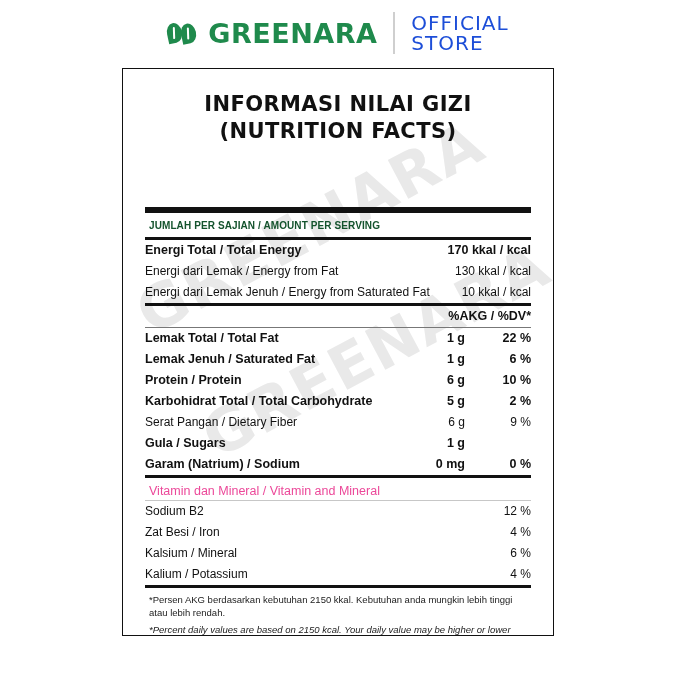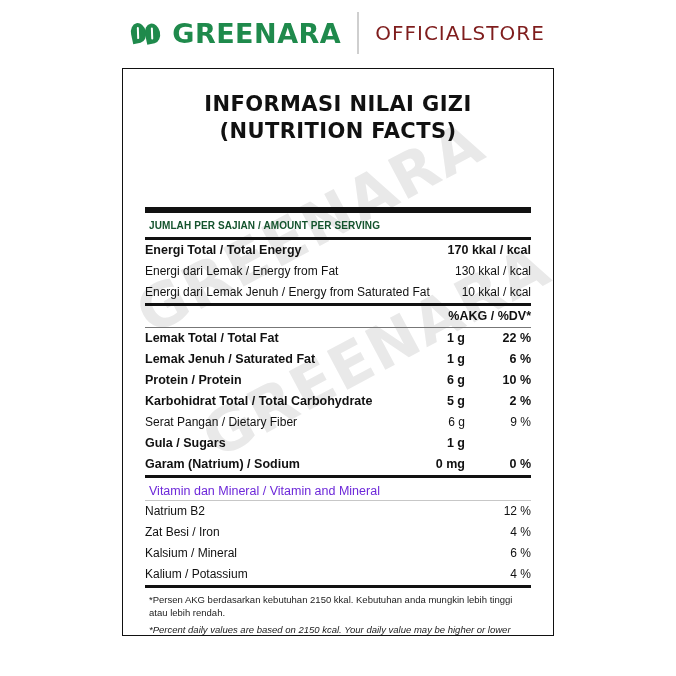--- a/index.html
+++ b/index.html
@@ -66,23 +66,23 @@
     font-family: "DejaVu Sans", sans-serif;
   }
   .brand-divider {
     width: 2px;
     height: 42px;
     background: #cfcfcf;
     margin: 0 6px;
   }
   .brand-official {
     display: flex;
-    flex-direction: row;
+    flex-direction: column;
     line-height: 1.02;
-    color: #7f1d1d;
+    color: #1d4ed8;
   }
   .brand-official .l1 {
     font-size: 20px;
     letter-spacing: 1px;
     font-family: "DejaVu Sans", sans-serif;
   }
   .brand-official .l2 {
     font-size: 20px;
     letter-spacing: 1px;
     font-family: "DejaVu Sans", sans-serif;
@@ -186,21 +186,21 @@
     font-weight: bold;
     font-size: 12.5px;
     padding-bottom: 2px;
     padding-right: 4px;
   }
   .minor td { font-size: 12px; }
 
   .section-head {
     font-size: 12.5px;
     padding: 6px 0 2px 4px;
-    color: #6d28d9;
+    color: #ec4899;
   }
 
   .footnote {
     font-size: 9.5px;
     color: #222222;
     line-height: 1.35;
     padding: 6px 4px 0 4px;
   }
   .footnote p { margin: 0 0 5px 0; }
   .footnote .it { font-style: italic; }
@@ -314,21 +314,21 @@
       </table>
 
       <div class="rule-med"></div>
 
       <div class="section-head">Vitamin dan Mineral / Vitamin and Mineral</div>
       <div class="rule-hair"></div>
 
       <table class="nf">
         <tbody>
           <tr class="minor">
-            <td class="label indent">Natrium B2</td>
+            <td class="label indent">Sodium B2</td>
             <td class="dv">12 %</td>
           </tr>
           <tr class="minor">
             <td class="label indent">Zat Besi / Iron</td>
             <td class="dv">4 %</td>
           </tr>
           <tr class="minor">
             <td class="label indent">Kalsium / Mineral</td>
             <td class="dv">6 %</td>
           </tr>

